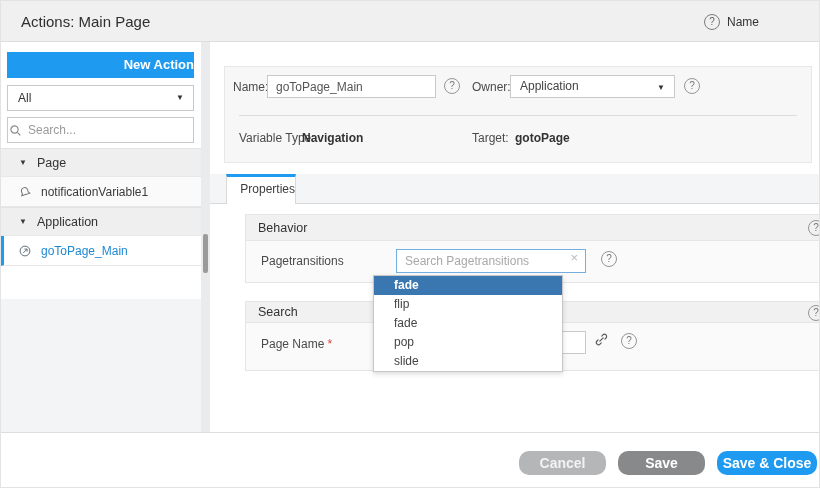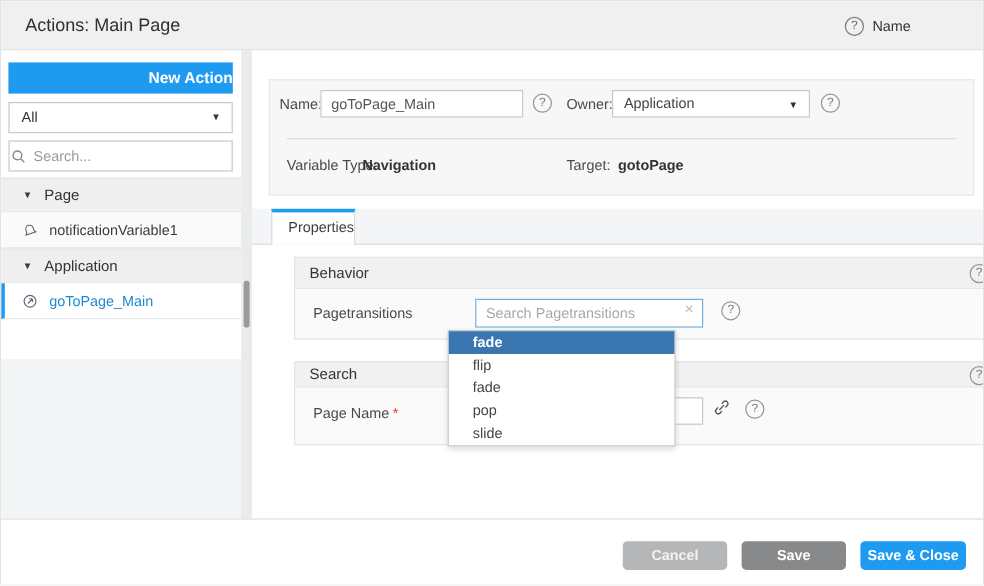--- a/index.html
+++ b/index.html
@@ -90,25 +90,25 @@
   .link-ic { position:absolute; left:348px; top:9px; cursor:pointer; }
   .inputs .sect-bd .qicon { left:375px; top:10px; }
 
   .dropdown { position:absolute; left:163px; top:233px; width:190px; background:#fff; border:1px solid #c7c7c7;
               box-shadow:0 2px 5px rgba(0,0,0,0.15); z-index:10; }
   .opt { height:19px; line-height:19px; font-size:12px; color:#444; padding-left:20px; cursor:pointer; }
   .opt.sel { background:#3a76b0; color:#fff; font-weight:bold; }
 
   
   .footer { position:absolute; left:0; top:431px; width:820px; height:57px; background:#fff; border-top:1px solid #ddd; }
-  .fbtn { position:absolute; top:18px; height:24px; border:none; border-radius:4px; color:#fff; font-size:12px; font-weight:bold;
+  .fbtn { position:absolute; top:18px; height:24px; border:none; border-radius:10px; color:#fff; font-size:14px; font-weight:bold;
           font-family:inherit; cursor:pointer; }
   .fbtn.cancel { left:518px; width:87px; background:#b4b6b8; color:#f2f2f2; }
   .fbtn.save { left:617px; width:87px; background:#87898b; }
-  .fbtn.saveclose { left:716px; width:88px; background:#1e9af0; }
+  .fbtn.saveclose { left:716px; width:100px; background:#1e9af0; }
 
   svg { display:block; }
 </style>
 </head>
 <body>
 
 <div class="app">
 
   <div class="hdr">
     <div class="hdr-title">Actions: Main Page</div>

